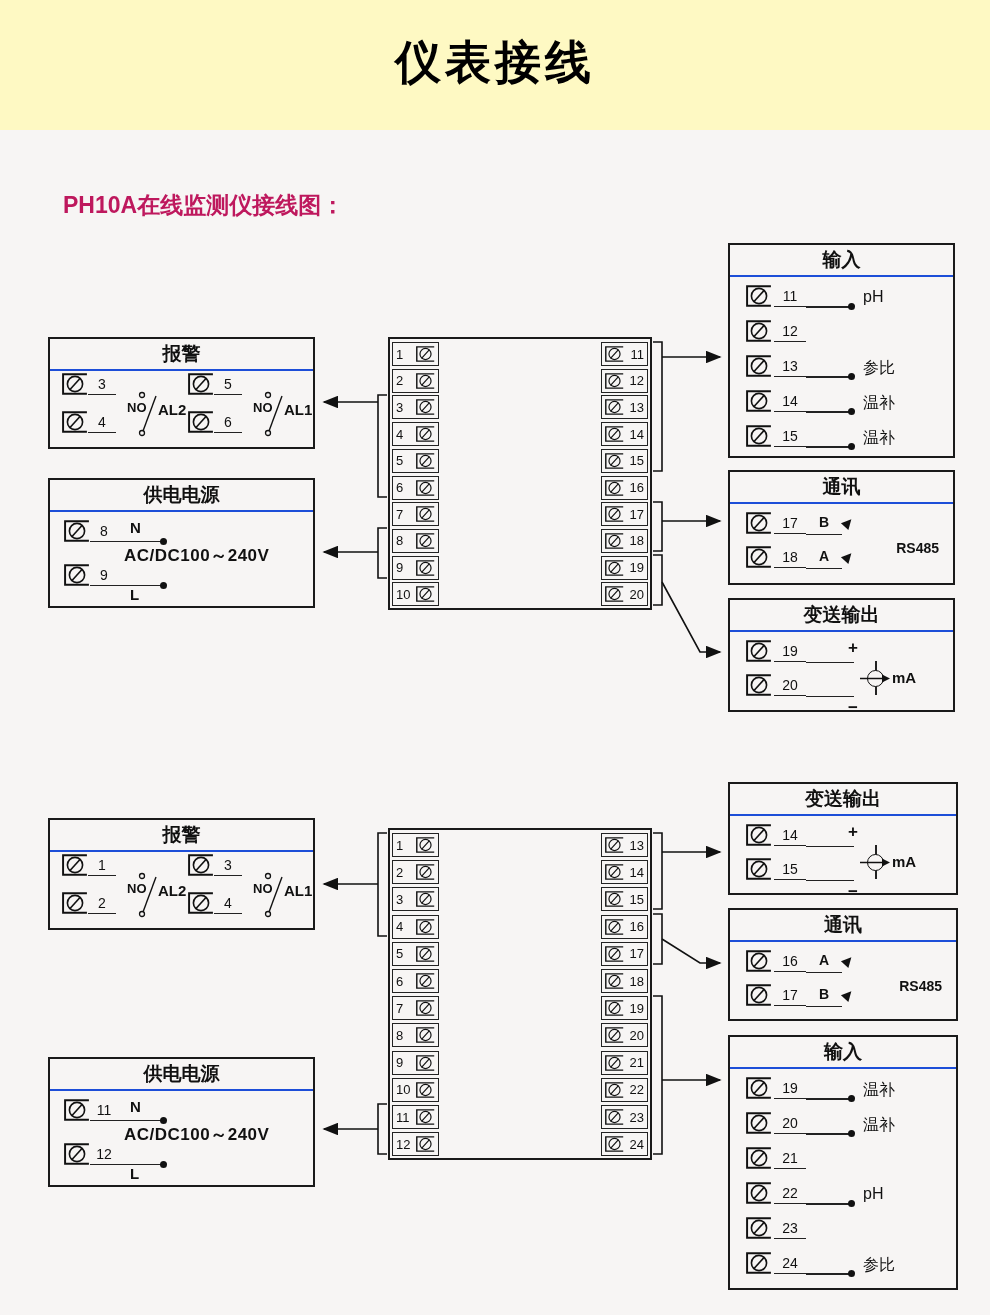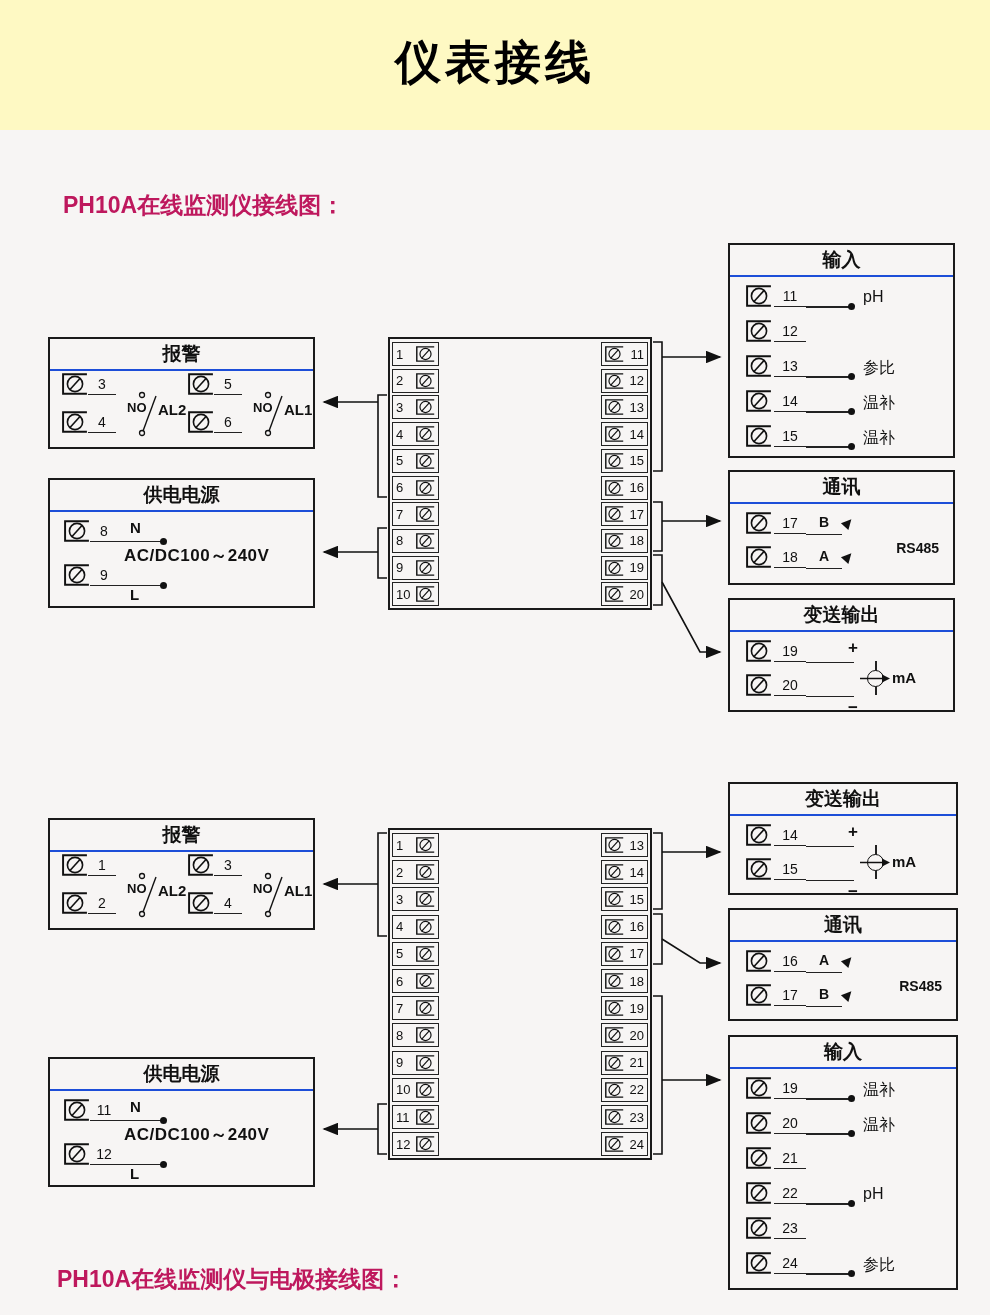--- a/index.html
+++ b/index.html
@@ -107,21 +107,20 @@
 </head>
 <body>
 
 <div id="canvas">
 
   <header class="page-header">
     <h1 class="page-title">仪表接线</h1>
   </header>
 
   <div class="sec-heading" id="s0-heading">PH10A在线监测仪接线图：</div>
-  <div class="sec-heading" id="footer-heading">PH10A在线监测仪与电极接线图：</div>
 
   <div class="box" id="s0-alarm">
     <div class="box-title">报警</div>
     <div class="alarm-groups" id="s0-alarm-groups">
         <div class="alarm-group">
           <div class="term term-a">
             <span class="screw">
               <svg viewBox="0 0 24 20">
                 <path d="M23 1 H1 V19 H23" fill="none" stroke="#111" stroke-width="1.8"></path>
                 <circle cx="12" cy="10" r="7" fill="none" stroke="#111" stroke-width="1.5"></circle>

